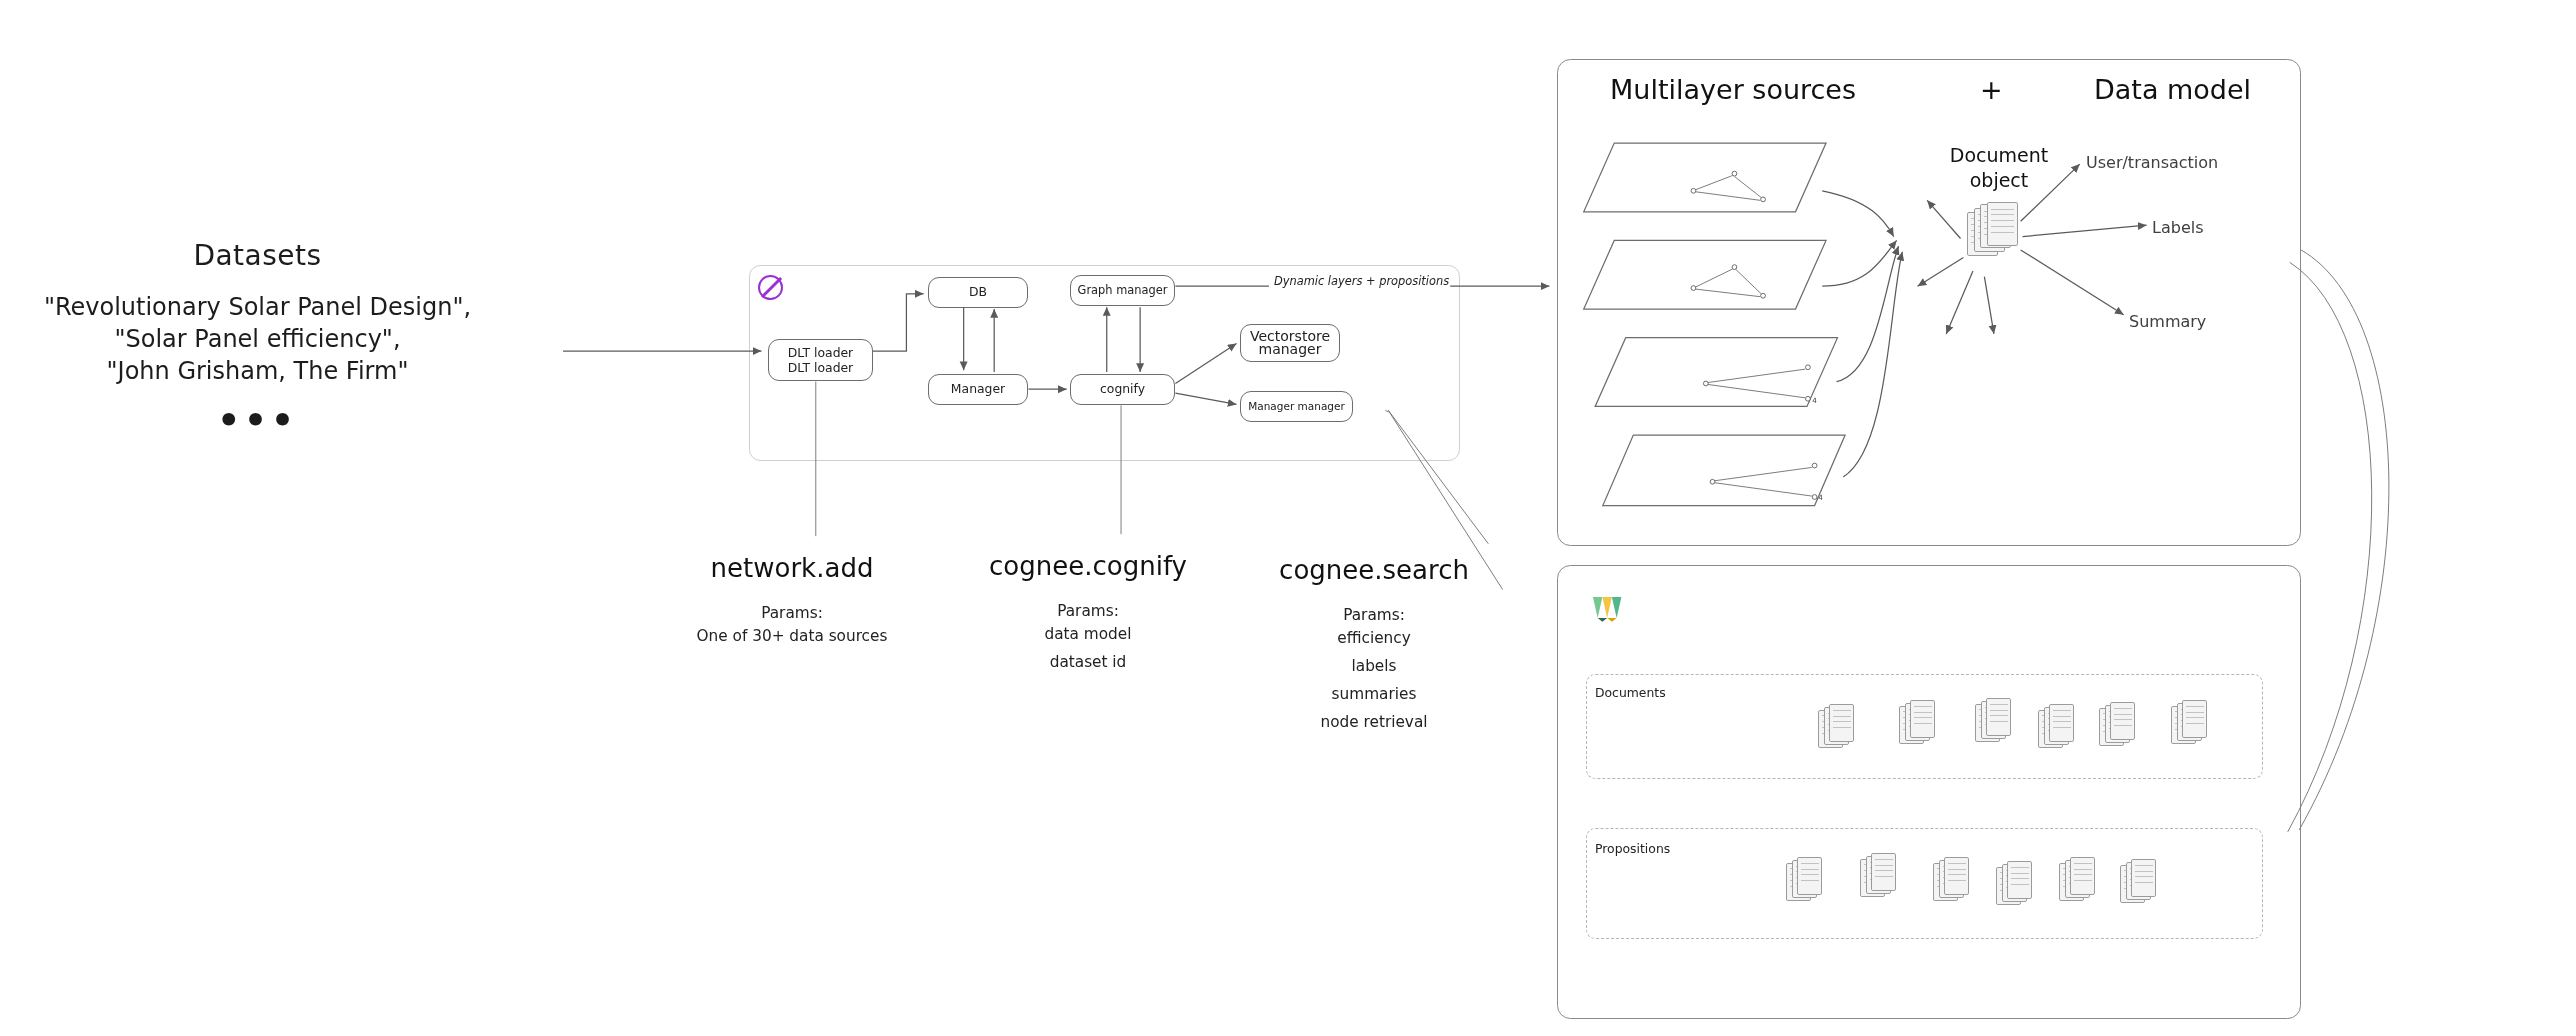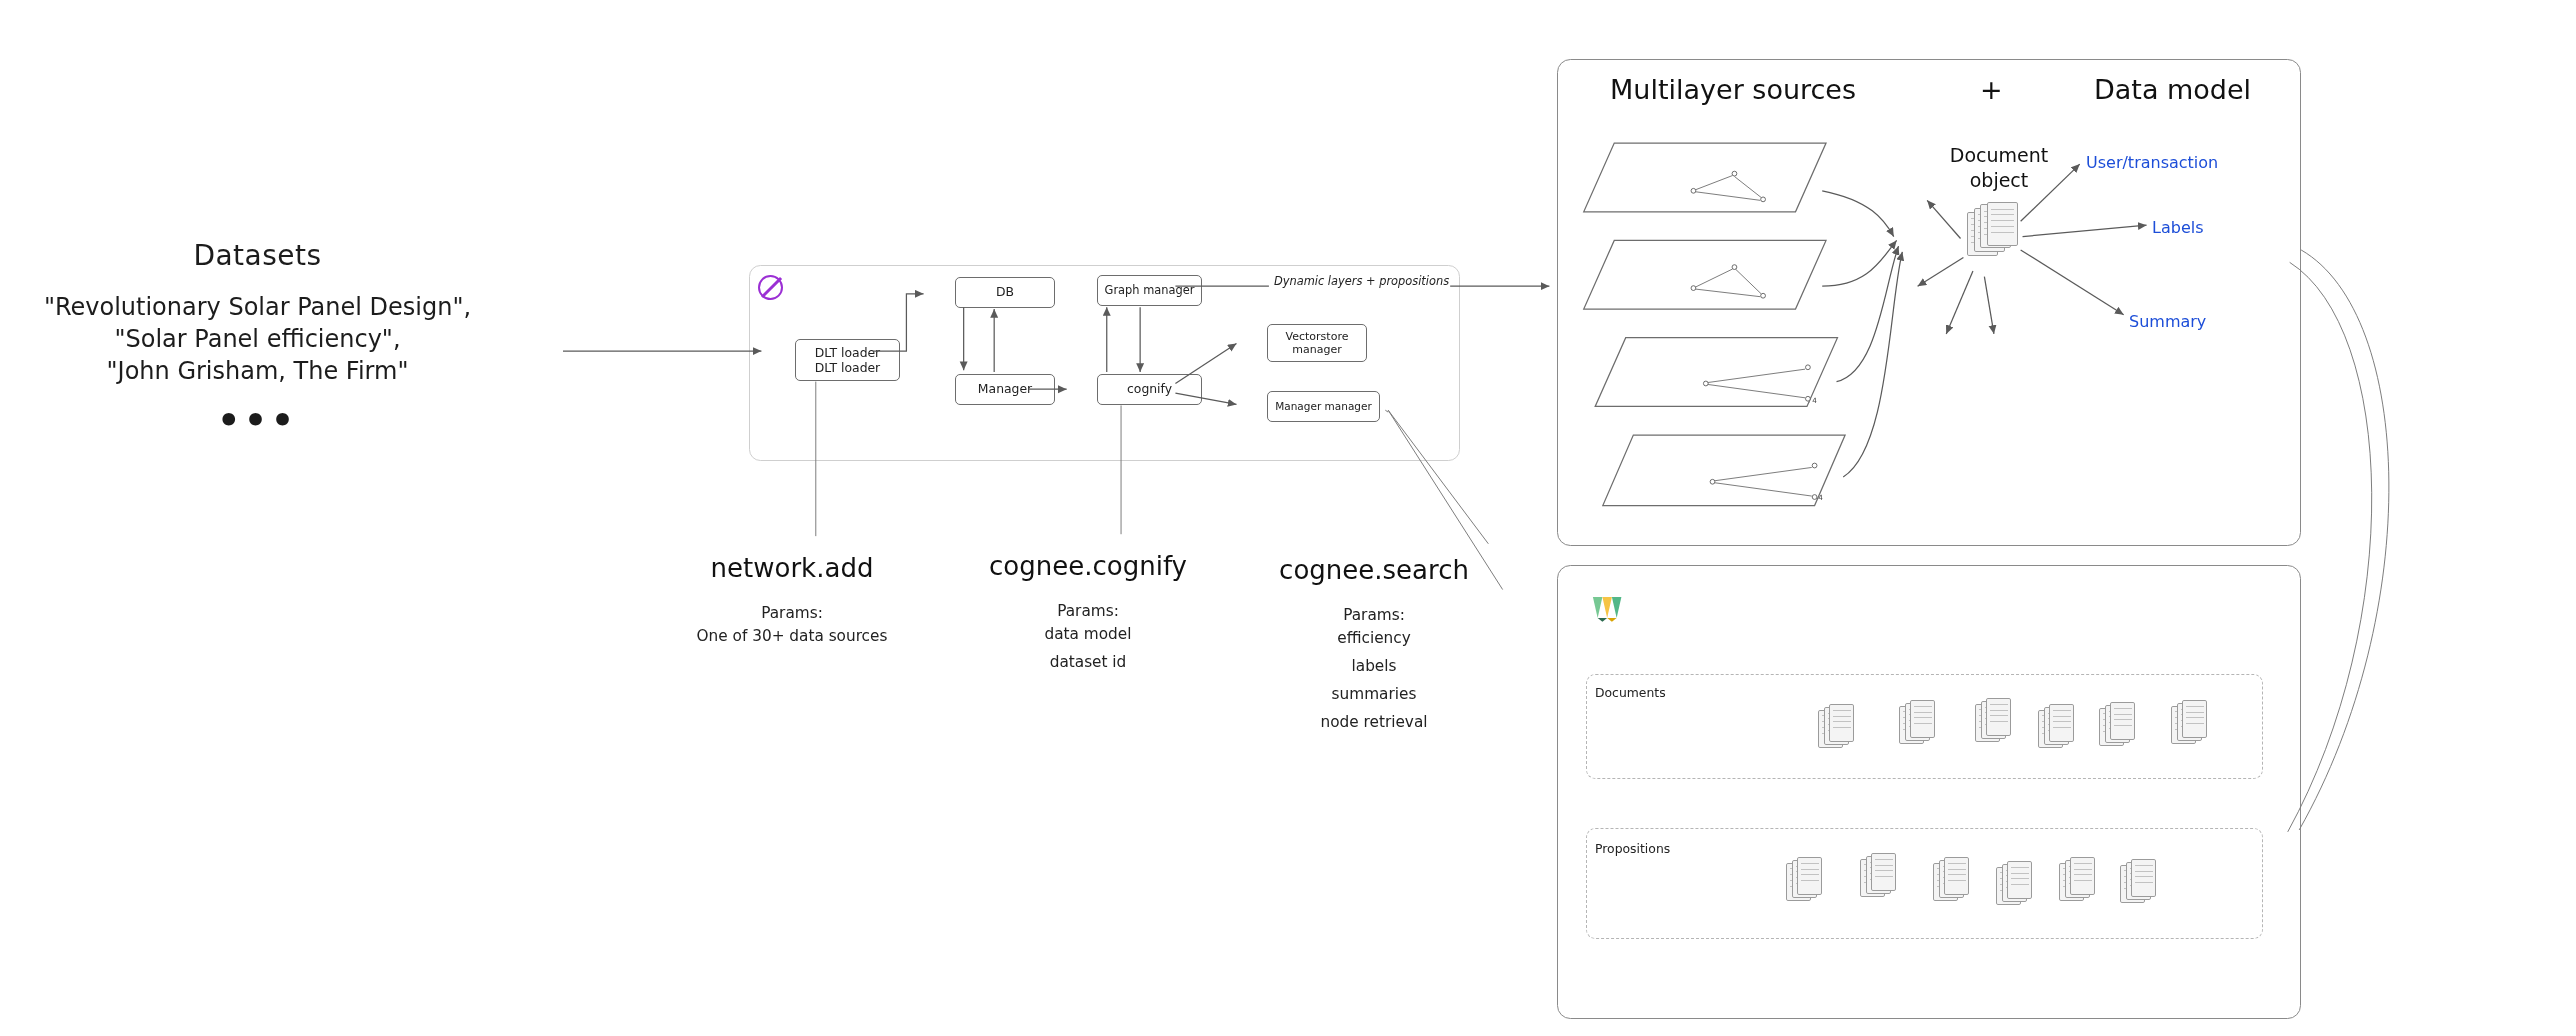--- a/index.html
+++ b/index.html
@@ -80,47 +80,46 @@
     color: #333;
     white-space: nowrap;
   }
   .micro-label {
     font-size: 7.2px;
     color: #444;
     white-space: nowrap;
   }
   .right-label {
     font-size: 16px;
-    color: #1d4ed8;
+    color: #404040;
     white-space: nowrap;
   }
   .doc-object-label {
     font-size: 19px;
     color: #111;
     text-align: center;
     line-height: 25px;
     white-space: nowrap;
   }
   .flow-label {
     font-size: 11.4px;
     color: #222;
     white-space: nowrap;
   }
 
   
   .rbox {
     border: 1.2px solid #6d6d6d;
-    border-radius: 5px;
+    border-radius: 11px;
     background: #fff;
     box-sizing: border-box;
     display: flex;
     align-items: center;
     justify-content: center;
     text-align: center;
-    margin-left: 27px;
   }
   .rbox .small-label { white-space: normal; line-height: 14.3px; }
 
   .outer-panel {
     border: 1.4px solid #8a8a8a;
     border-radius: 13.4px;
     background: #fff;
     box-sizing: border-box;
   }
   .dashed-panel {
@@ -243,21 +242,21 @@
 
   <div class="abs rbox" style="left:928px; top:374px; width:100px; height:30.5px;">
     <span class="small-label">Manager</span>
   </div>
 
   <div class="abs rbox" style="left:1070px; top:374px; width:105px; height:30.5px;">
     <span class="small-label">cognify</span>
   </div>
 
   <div class="abs rbox" style="left:1240px; top:324px; width:100px; height:38px;">
-    <span class="small-label" style="font-size:11px; line-height:13.4px;text-align:center;">
+    <span class="small-label" style="font-size:14px; line-height:13.4px;text-align:center;">
       <span>Vectorstore</span><br>
       <span>manager</span>
     </span>
   </div>
 
   <div class="abs rbox" style="left:1240px; top:391px; width:113px; height:30.5px;">
     <span class="small-label" style="font-size:10.5px;">Manager manager</span>
   </div>
 
   <div class="abs flow-label hand" style="left:1274px; top:274px;font-style:italic;">Dynamic layers + propositions</div>

